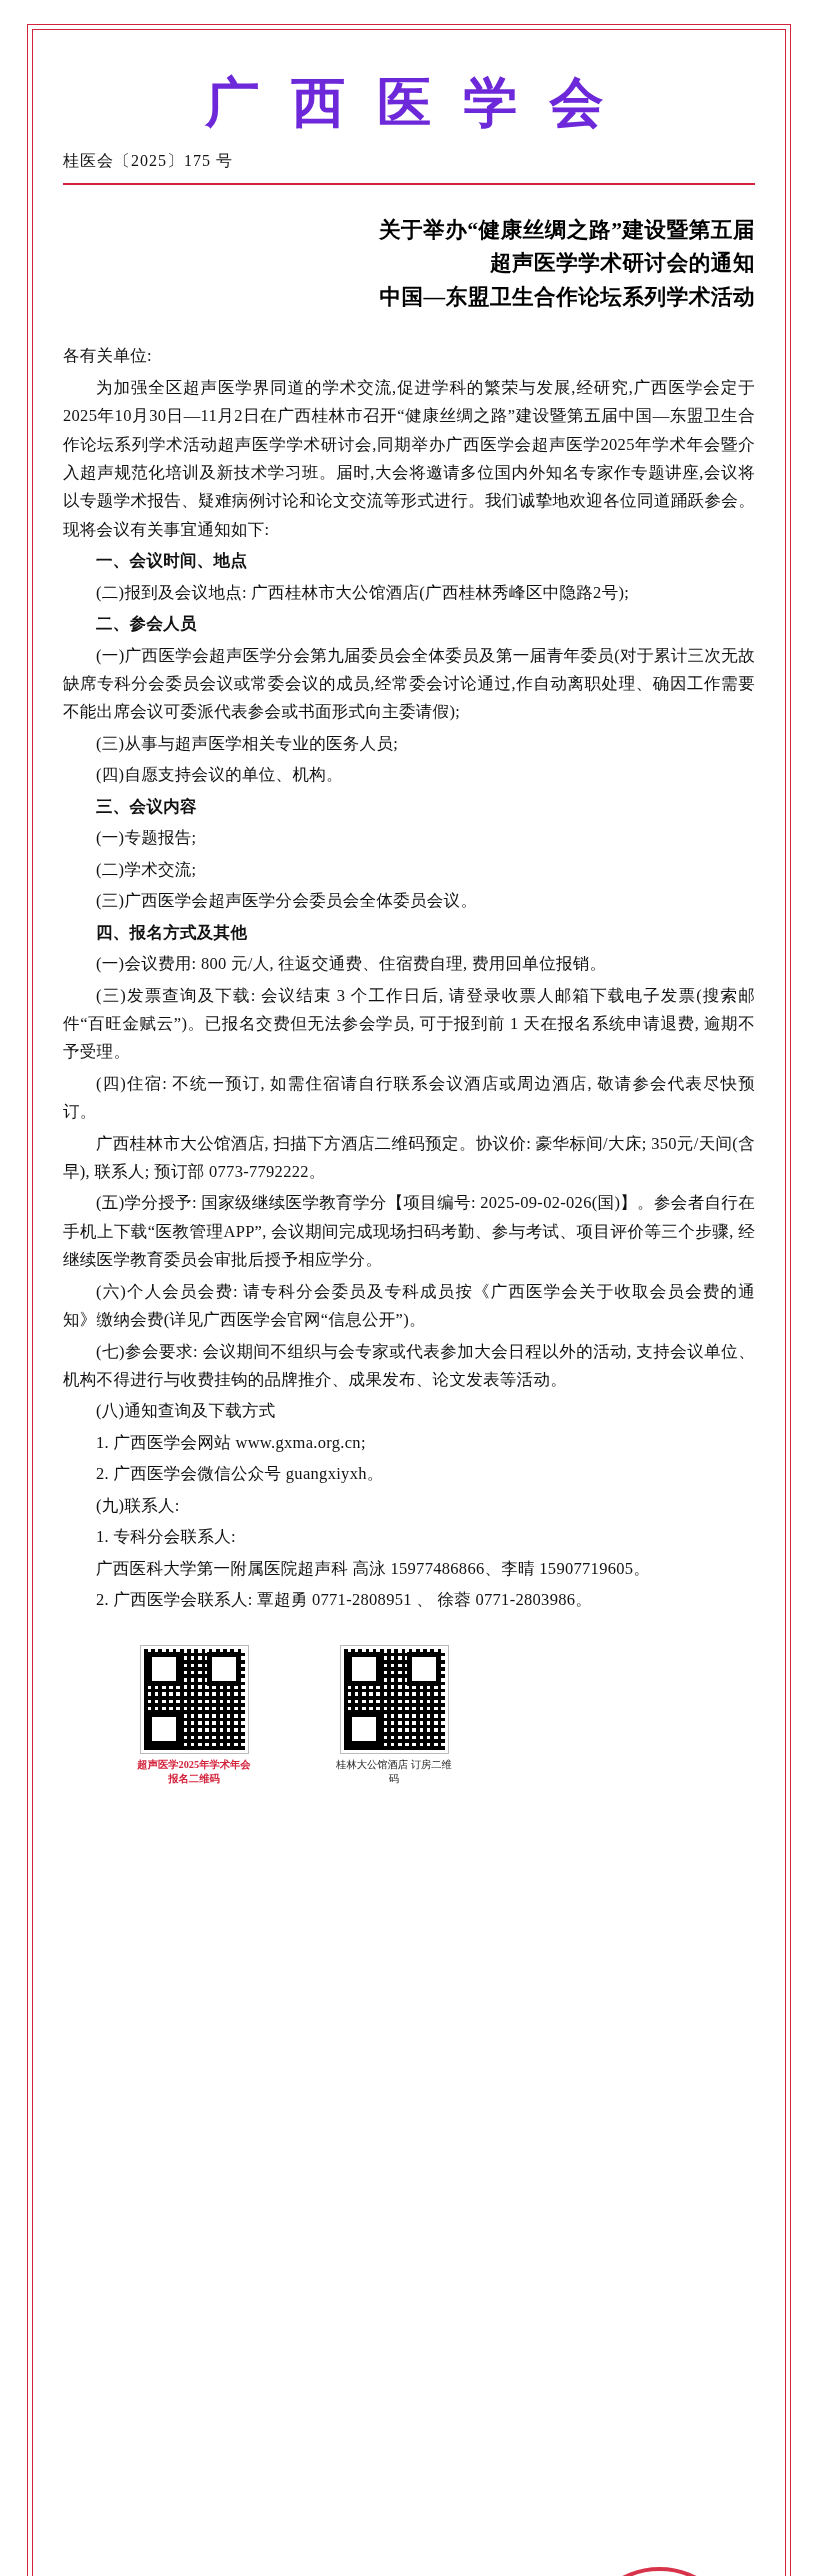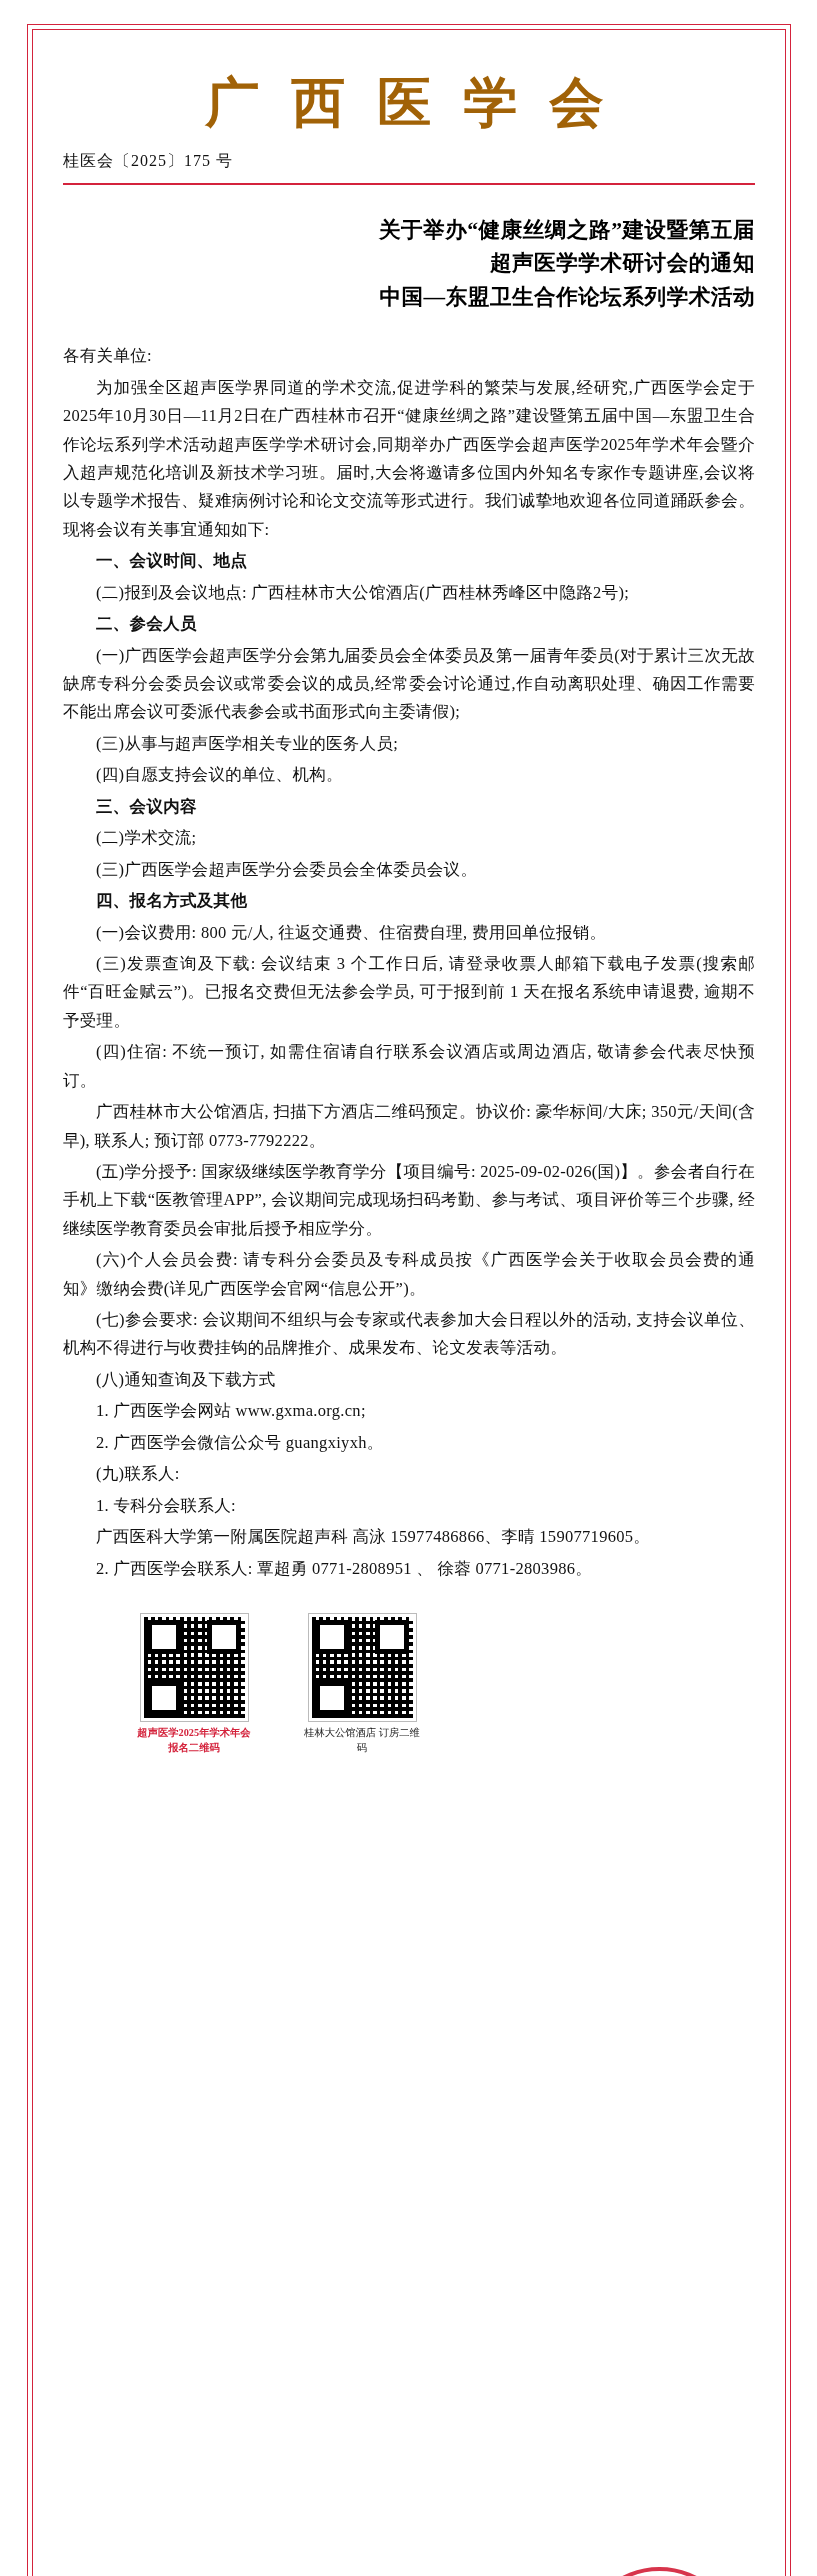--- a/index.html
+++ b/index.html
@@ -43,21 +43,21 @@
     z-index: 3;
     padding: 52px 63px 41px 63px;
     box-sizing: border-box;
   }
   .masthead {
     text-align: center;
     margin-top: 20.6px;
     margin-bottom: 11.3px;
   }
   .masthead-title {
-    color: #a16207;
+    color: #6d28d9;
     font-family: "Liberation Serif", "DejaVu Serif", serif;
     font-weight: bold;
     font-size: 54px;
     letter-spacing: 9.3px;
     line-height: 1.12;
     white-space: nowrap;
   }
   .doc-number {
     text-align: left;
     font-size: 16px;
@@ -100,21 +100,21 @@
     text-indent: 33px;
   }
   .p-head {
     margin: 0 0 3.1px 0;
     text-indent: 33px;
     font-weight: bold;
   }
   .qr-row {
     display: flex;
     justify-content: flex-start;
-    gap: 50px;
+    gap: 82px;
     margin-top: 31px;
     padding-left: 72px;
   }
   .qr-block {
     width: 118px;
     text-align: center;
   }
   .qr-img {
     width: 101px;
     height: 101px;
@@ -205,20 +205,21 @@
 
       <p class="p-head">一、会议时间、地点</p>
       <p class="p-sub">(二)报到及会议地点: 广西桂林市大公馆酒店(广西桂林秀峰区中隐路2号);</p>
 
       <p class="p-head">二、参会人员</p>
       <p class="p-sub">(一)广西医学会超声医学分会第九届委员会全体委员及第一届青年委员(对于累计三次无故缺席专科分会委员会议或常委会议的成员,经常委会讨论通过,作自动离职处理、确因工作需要不能出席会议可委派代表参会或书面形式向主委请假);</p>
       <p class="p-sub">(三)从事与超声医学相关专业的医务人员;</p>
       <p class="p-sub">(四)自愿支持会议的单位、机构。</p>
 
       <p class="p-head">三、会议内容</p>
+      <p class="p-sub">(一)专题报告;</p>
       <p class="p-sub">(二)学术交流;</p>
       <p class="p-sub">(三)广西医学会超声医学分会委员会全体委员会议。</p>
 
       <p class="p-head">四、报名方式及其他</p>
       <p class="p-sub">(一)会议费用: 800 元/人, 往返交通费、住宿费自理, 费用回单位报销。</p>
       <p class="p-sub">(三)发票查询及下载: 会议结束 3 个工作日后, 请登录收票人邮箱下载电子发票(搜索邮件“百旺金赋云”)。已报名交费但无法参会学员, 可于报到前 1 天在报名系统申请退费, 逾期不予受理。</p>
       <p class="p-sub">(四)住宿: 不统一预订, 如需住宿请自行联系会议酒店或周边酒店, 敬请参会代表尽快预订。</p>
       <p class="p-sub">广西桂林市大公馆酒店, 扫描下方酒店二维码预定。协议价: 豪华标间/大床; 350元/天间(含早), 联系人; 预订部 0773-7792222。</p>
       <p class="p-sub">(五)学分授予: 国家级继续医学教育学分【项目编号: 2025-09-02-026(国)】。参会者自行在手机上下载“医教管理APP”, 会议期间完成现场扫码考勤、参与考试、项目评价等三个步骤, 经继续医学教育委员会审批后授予相应学分。</p>
       <p class="p-sub">(六)个人会员会费: 请专科分会委员及专科成员按《广西医学会关于收取会员会费的通知》缴纳会费(详见广西医学会官网“信息公开”)。</p>

